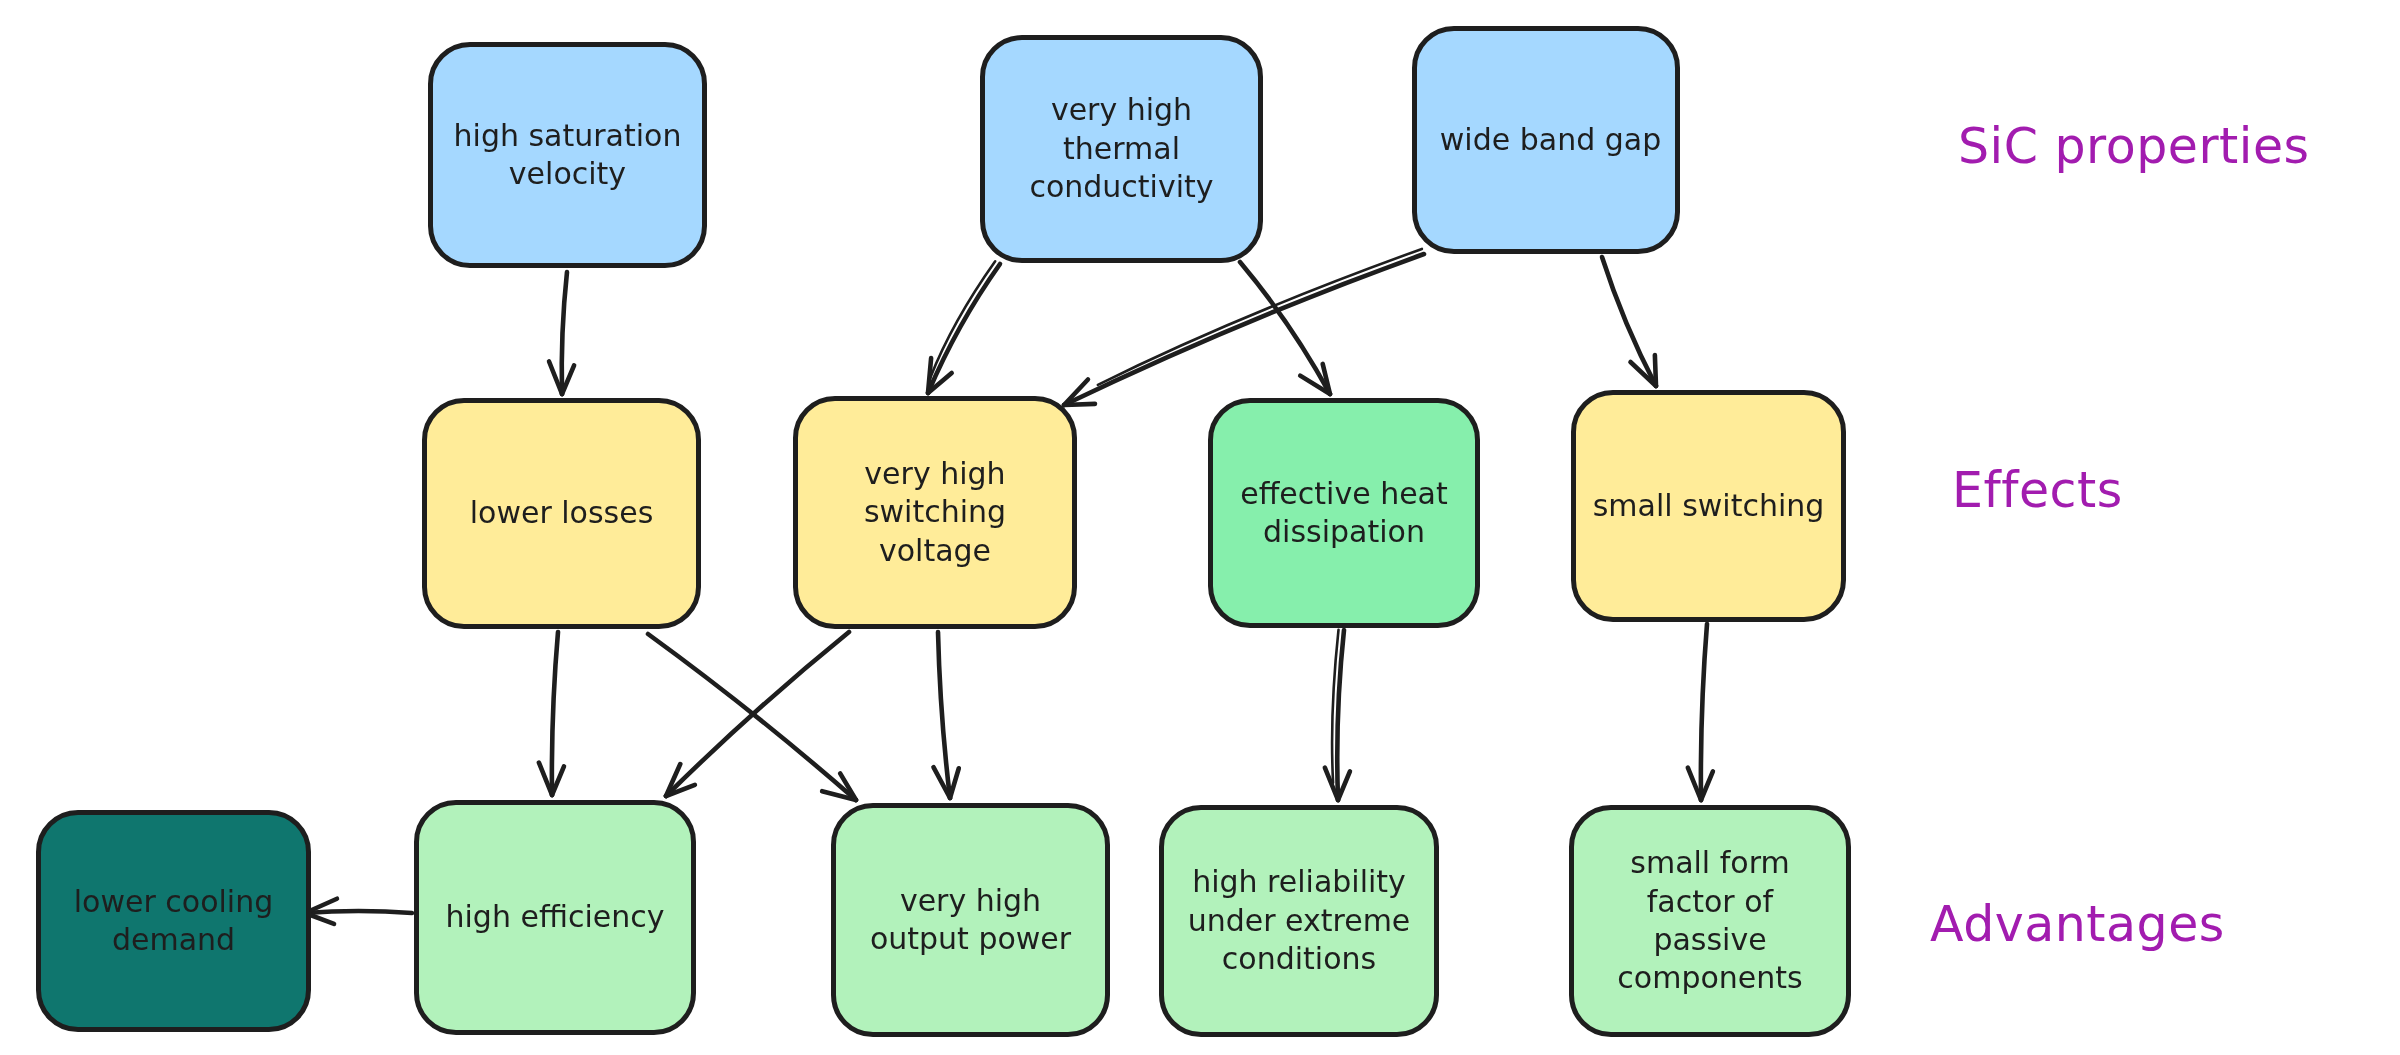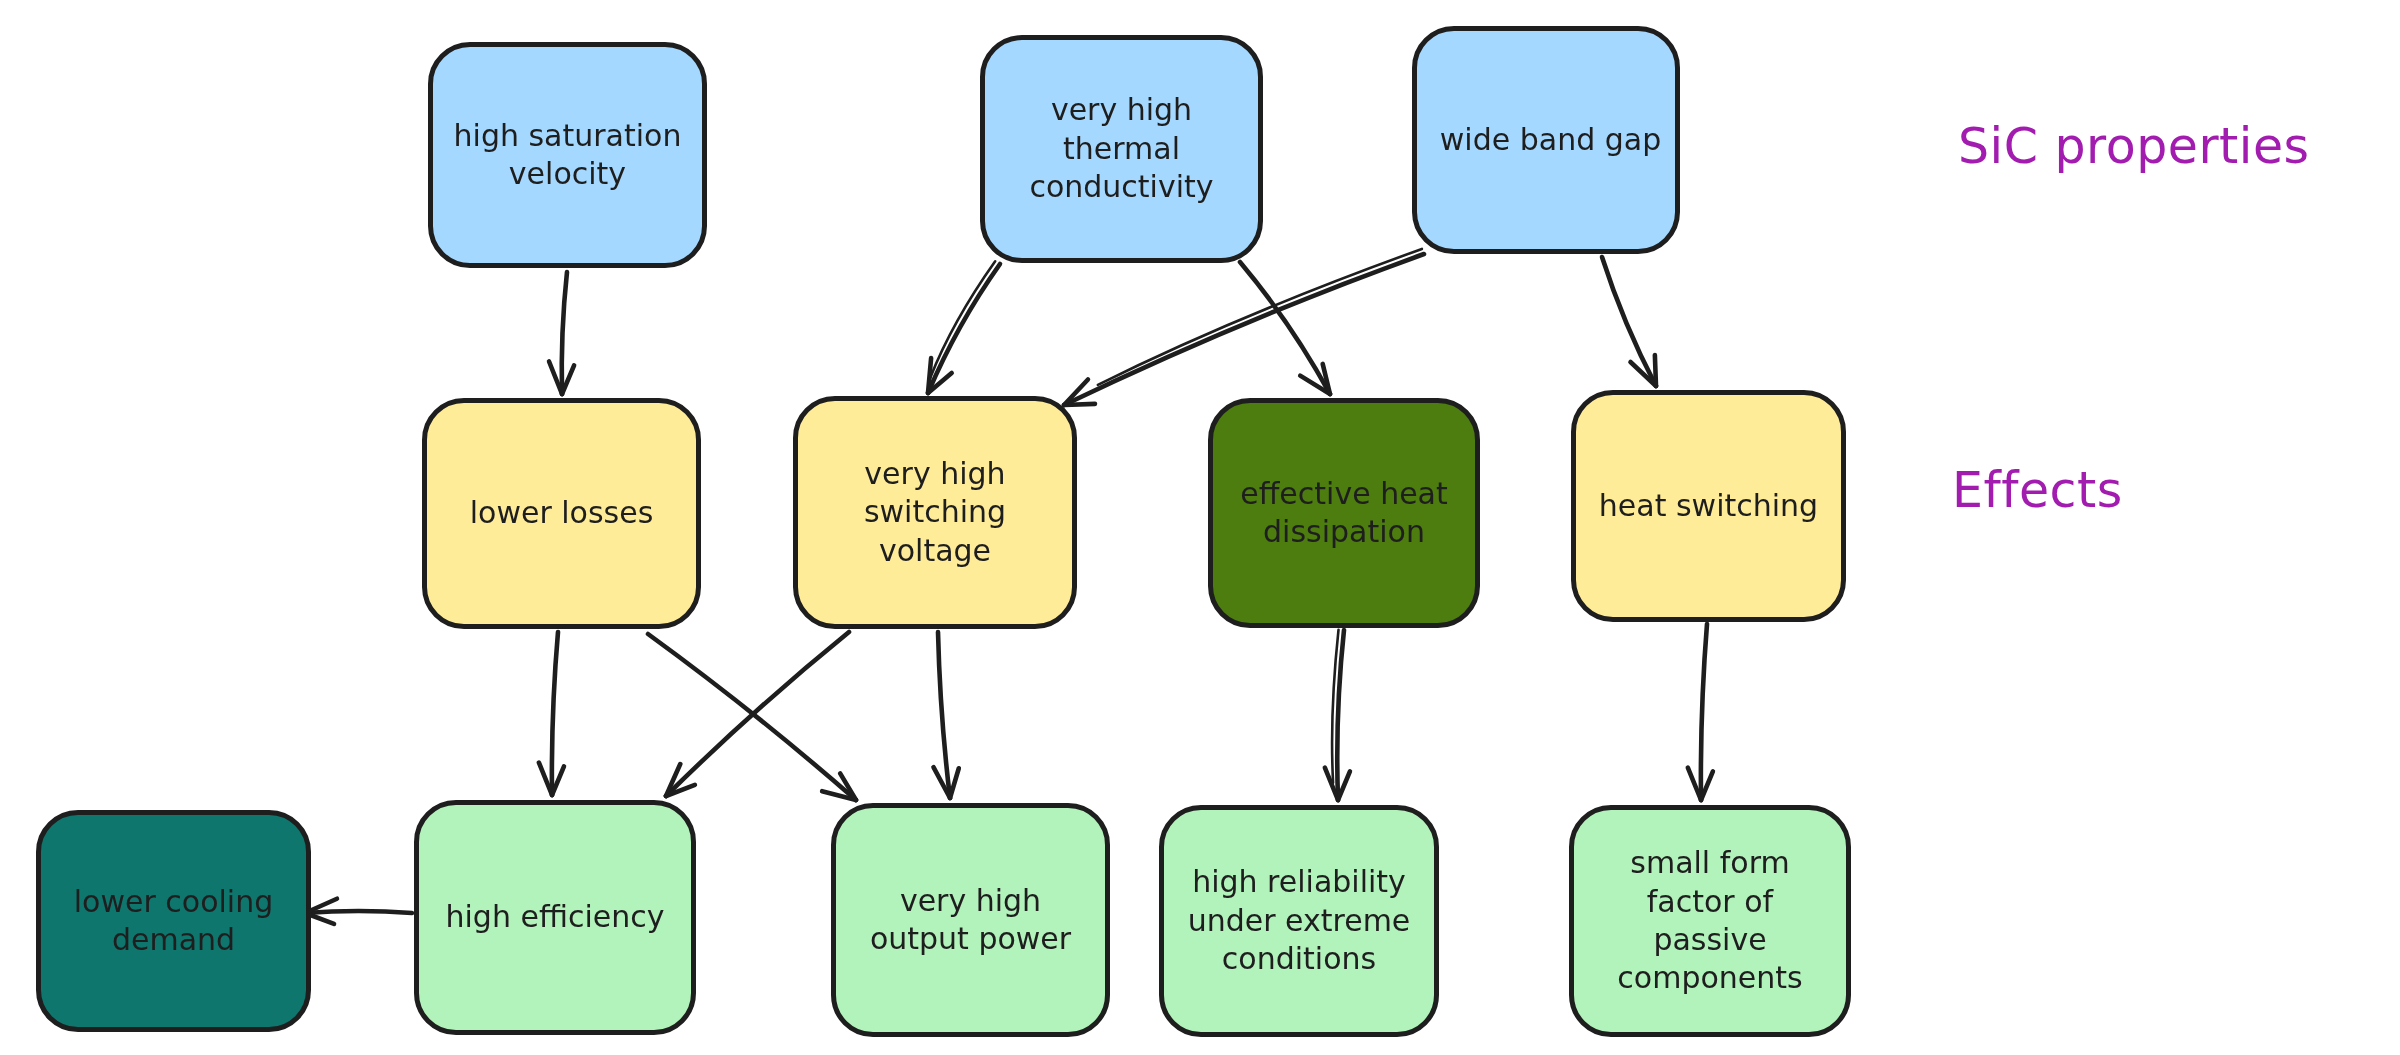--- a/index.html
+++ b/index.html
@@ -122,32 +122,33 @@
       <div class="node" style="left: 428px; top: 42px; width: 279px; height: 226px; background: rgb(165, 216, 255);"><span class="node-label">high saturation
 velocity</span></div>
       <div class="node" style="left: 980px; top: 35px; width: 283px; height: 228px; background: rgb(165, 216, 255);"><span class="node-label">very high
 thermal
 conductivity</span></div>
       <div class="node" style="left: 1412px; top: 26px; width: 268px; height: 228px; background: rgb(165, 216, 255); padding-left: 19px;"><span class="node-label">wide band gap</span></div>
       <div class="node" style="left: 422px; top: 398px; width: 279px; height: 231px; background: rgb(255, 236, 153);"><span class="node-label">lower losses</span></div>
       <div class="node" style="left: 793px; top: 396px; width: 284px; height: 233px; background: rgb(255, 236, 153);"><span class="node-label">very high
 switching
 voltage</span></div>
-      <div class="node" style="left: 1208px; top: 398px; width: 272px; height: 230px; background: #4d7c0f;"><span class="node-label">effective heat
+      <div class="node" style="left: 1208px; top: 398px; width: 272px; height: 230px; background: #86efac;"><span class="node-label">effective heat
 dissipation</span></div>
-      <div class="node" style="left: 1571px; top: 390px; width: 275px; height: 232px; background: rgb(255, 236, 153);"><span class="node-label">heat switching</span></div>
+      <div class="node" style="left: 1571px; top: 390px; width: 275px; height: 232px; background: rgb(255, 236, 153);"><span class="node-label">small switching</span></div>
       <div class="node" style="left: 24px; top: 810px; width: 275px; height: 222px; background: #0f766e; margin-left: 12px;"><span class="node-label">lower cooling
 demand</span></div>
       <div class="node" style="left: 414px; top: 800px; width: 282px; height: 235px; background: rgb(178, 242, 187);"><span class="node-label">high efficiency</span></div>
       <div class="node" style="left: 831px; top: 803px; width: 279px; height: 234px; background: rgb(178, 242, 187);"><span class="node-label">very high
 output power</span></div>
       <div class="node" style="left: 1159px; top: 805px; width: 280px; height: 232px; background: rgb(178, 242, 187);"><span class="node-label">high reliability
 under extreme
 conditions</span></div>
       <div class="node" style="left: 1569px; top: 805px; width: 282px; height: 232px; background: rgb(178, 242, 187); text-align: center;"><span class="node-label">small form
 factor of
 passive
 components</span></div>
     </div>
 
   <div class="group-label lbl-properties">SiC properties</div>
   <div class="group-label lbl-effects">Effects</div>
+  <div class="group-label lbl-advantages">Advantages</div>
 </div>
 
 </body></html>

